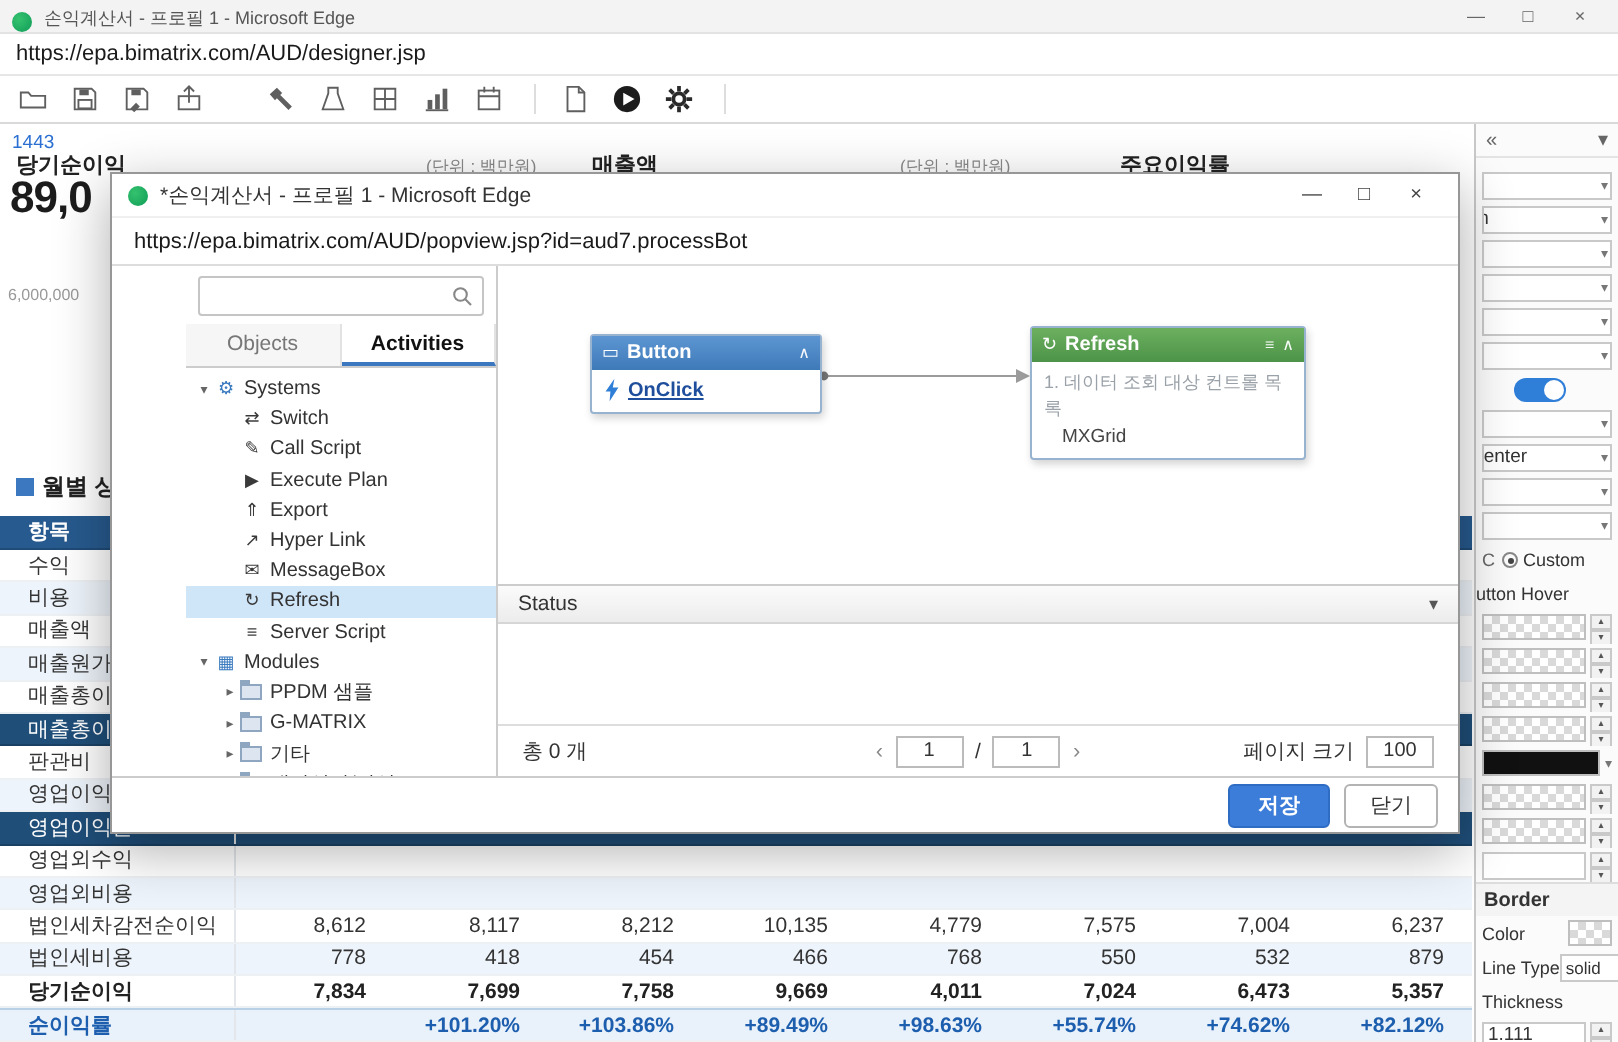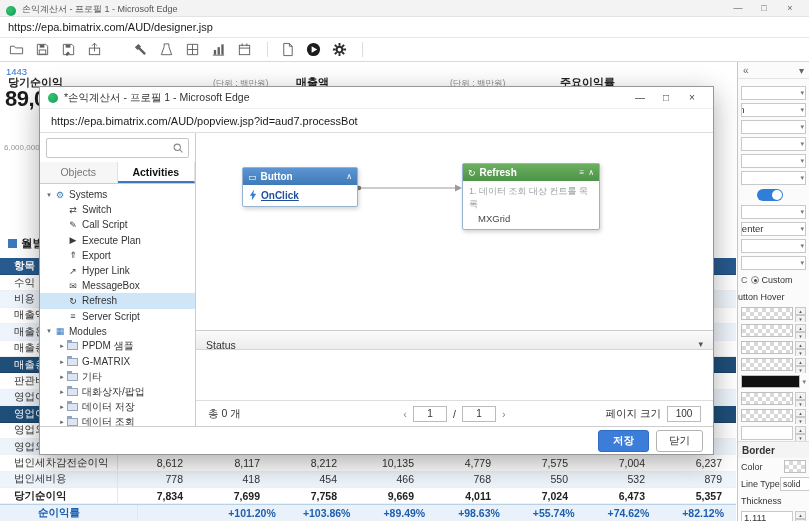--- a/index.html
+++ b/index.html
@@ -38,21 +38,21 @@
   .ftable{position:absolute;left:0;top:196px;width:736px;}
   .trow{display:flex;height:16.4px;align-items:center;border-bottom:1px solid #eef1f4;background:#fff;}
   .trow .label{width:118px;padding-left:14px;font-size:10.5px;color:#333;border-right:1px solid #e3e6ea;overflow:hidden;white-space:nowrap;height:100%;display:flex;align-items:center;}
   .tcell.num{width:77px;text-align:right;padding-right:12px;font-size:10.5px;color:#333;overflow:hidden;white-space:nowrap;}
   .trow.thead{height:17px;background:#275a8e;border-bottom:1px solid #1f4b77;}
   .trow.thead .label{color:#fff;font-weight:bold;border-right:1px solid #3b6d9e;}
   .trow.alt{background:#eef4fb;}
   .trow.dark{background:#1f4e79;border-bottom:1px solid #1a4164;}
   .trow.dark .label,.trow.dark .num{color:#fff;}
   .trow.bold .label,.trow.bold .num{font-weight:bold;color:#222;}
-  .trow.ratio{background:#e9f1fa;border-top:1px solid #b9d1e7;padding-left:24px;}
+  .trow.ratio{background:#e9f1fa;border-top:1px solid #b9d1e7;}
   .trow.ratio .label,.trow.ratio .num{color:#1d5fae;font-weight:bold;}
 
   
   .rpanel{position:absolute;top:0;right:0;bottom:0;width:72px;border-left:1px solid #c8c8c8;background:#fbfbfb;overflow:hidden;z-index:5;}
   .rp-head{height:17px;display:flex;align-items:center;justify-content:space-between;padding:0 5px;border-bottom:1px solid #e4e4e4;color:#666;font-size:10px;}
   .rp-rows{padding-top:5px;}
   .rp-row{height:17px;display:flex;align-items:center;padding:0 3px;overflow:hidden;}
   .rp-combo{flex:1;height:14px;border:1px solid #c9c9c9;background:#fff;display:flex;align-items:center;font-size:9.5px;color:#333;overflow:hidden;white-space:nowrap;min-width:0;}
   .rp-combo .val{padding-left:2px;}
   .rp-combo .arr{margin-left:auto;color:#777;font-size:7px;padding-right:1px;flex:none;}
@@ -62,28 +62,28 @@
   .checker{background:repeating-conic-gradient(#d9d9d9 0 25%,#fff 0 50%);background-size:8px 8px;}
   .rp-stepper{width:11px;height:14px;display:flex;flex-direction:column;margin-left:2px;flex:none;}
   .rp-stepper span{flex:1;font-size:5px;line-height:6px;color:#555;border:1px solid #c9c9c9;background:#f2f2f2;text-align:center;}
   .rp-section{height:17px;line-height:17px;font-size:10px;font-weight:bold;color:#333;padding:0 4px;border-top:1px solid #ddd;background:#f4f4f4;}
   .rp-label{font-size:9px;color:#333;white-space:nowrap;}
   .rp-prefix{font-size:9px;color:#666;margin-right:2px;}
   .radio{width:8px;height:8px;border:1px solid #888;border-radius:50%;margin:0 3px 0 1px;position:relative;flex:none;}
   .radio::after{content:"";position:absolute;left:2px;top:2px;width:3px;height:3px;border-radius:50%;background:#444;}
 
   
-  .popup{position:absolute;left:39px;top:24px;width:675px;height:369px;background:#fff;border:1px solid #979797;box-shadow:0 8px 26px rgba(0,0,0,.32);z-index:40;display:flex;flex-direction:column;}
+  .popup{position:absolute;left:55px;top:24px;width:675px;height:331px;background:#fff;border:1px solid #979797;box-shadow:0 8px 26px rgba(0,0,0,.32);z-index:40;display:flex;flex-direction:column;}
   .p-titlebar{height:22px;display:flex;align-items:center;padding:0 8px;gap:6px;border-bottom:1px solid #f0f0f0;}
   .p-title{font-size:10.5px;color:#333;flex:1;white-space:nowrap;overflow:hidden;}
   .p-controls{display:flex;}
   .p-controls span{width:26px;text-align:center;font-size:10px;color:#444;}
   .p-urlrow{height:24px;display:flex;align-items:center;padding:0 11px;border-bottom:1px solid #ddd;}
   .p-url{font-size:11px;color:#1a1a1a;white-space:nowrap;}
-  .p-body{flex:1;display:flex;min-height:0;}
+  .p-body{flex:1;display:flex;min-height:0;margin-left:37px;}
   .p-side{width:156px;border-right:1px solid #ccc;display:flex;flex-direction:column;min-height:0;}
   .p-search{margin:5px 6px 4px;height:20px;border:1px solid #c5c5c5;border-radius:2px;display:flex;align-items:center;padding:0 4px;background:#fff;}
   .p-search input{border:none;outline:none;flex:1;font-size:10px;min-width:0;font-family:inherit;}
   .p-tabs{display:flex;border-bottom:1px solid #ccc;}
   .p-tab{flex:1;text-align:center;font-size:10.5px;color:#777;padding:4px 0 3px;background:#f6f6f6;border-right:1px solid #e2e2e2;cursor:default;}
   .p-tab.active{background:#fff;color:#111;font-weight:bold;border-bottom:2px solid #3c78bf;}
   .p-tree{flex:1;overflow:hidden;padding-top:3px;}
   .tree-row{display:flex;align-items:center;height:15.2px;font-size:10px;color:#333;white-space:nowrap;padding-left:4px;}
   .tree-row.child{padding-left:17px;}
   .tree-row.selected{background:#cfe5f8;}
@@ -99,21 +99,21 @@
   .node-head{height:17px;display:flex;align-items:center;color:#fff;font-size:10px;font-weight:bold;padding:0 5px;gap:4px;}
   .node-head .hico{font-size:9px;font-weight:normal;}
   .node-head .spacer{flex:1;}
   .node-head .mini{font-size:8px;opacity:.95;font-weight:normal;}
   .node-blue .node-head{background:linear-gradient(#5c95d2,#3f7ab8);}
   .node-green .node-head{background:linear-gradient(#6cb05f,#4d9348);}
   .node-body{padding:4px 6px 5px;font-size:10px;color:#333;}
   .onclick-row{display:flex;align-items:center;gap:4px;color:#1f4e9c;font-weight:bold;text-decoration:underline;}
   .r-line1{color:#9aa1a8;font-size:9px;margin-bottom:2px;}
   .r-line2{color:#444;font-size:9.5px;padding-left:9px;}
-  .status-head{height:20px;background:linear-gradient(#fbfbfb,#ececec);border-top:1px solid #ccc;border-bottom:1px solid #d6d6d6;display:flex;padding:8px 10px;font-size:10.5px;color:#333;}
+  .status-head{height:20px;background:linear-gradient(#fbfbfb,#ececec);border-top:1px solid #ccc;border-bottom:1px solid #d6d6d6;display:flex;align-items:center;padding:8px 10px;font-size:10.5px;color:#333;}
   .status-head .spacer{flex:1;}
   .status-head .chev{color:#555;font-size:9px;}
   .status-body{height:50px;background:#fff;}
   .p-pager{height:26px;border-top:1px solid #ddd;display:grid;grid-template-columns:1fr auto 1fr;align-items:center;padding:0 12px;font-size:10.5px;color:#333;}
   .pg-center{display:flex;align-items:center;gap:6px;}
   .pg-arrow{color:#888;font-size:11px;}
   .pg-box,.size-box{width:34px;height:16px;border:1px solid #bbb;text-align:center;font-size:10px;line-height:14px;background:#fff;}
   .pg-right{justify-self:end;display:flex;align-items:center;gap:6px;}
   .p-actions{height:28px;border-top:1px solid #ccc;display:flex;align-items:center;justify-content:flex-end;gap:7px;padding:0 10px;background:#fff;}
   .btn-save{background:#3c7dd9;color:#fff;border:1px solid #2f6cc4;border-radius:3px;font-size:10.5px;padding:3px 14px;font-family:inherit;font-weight:bold;}

